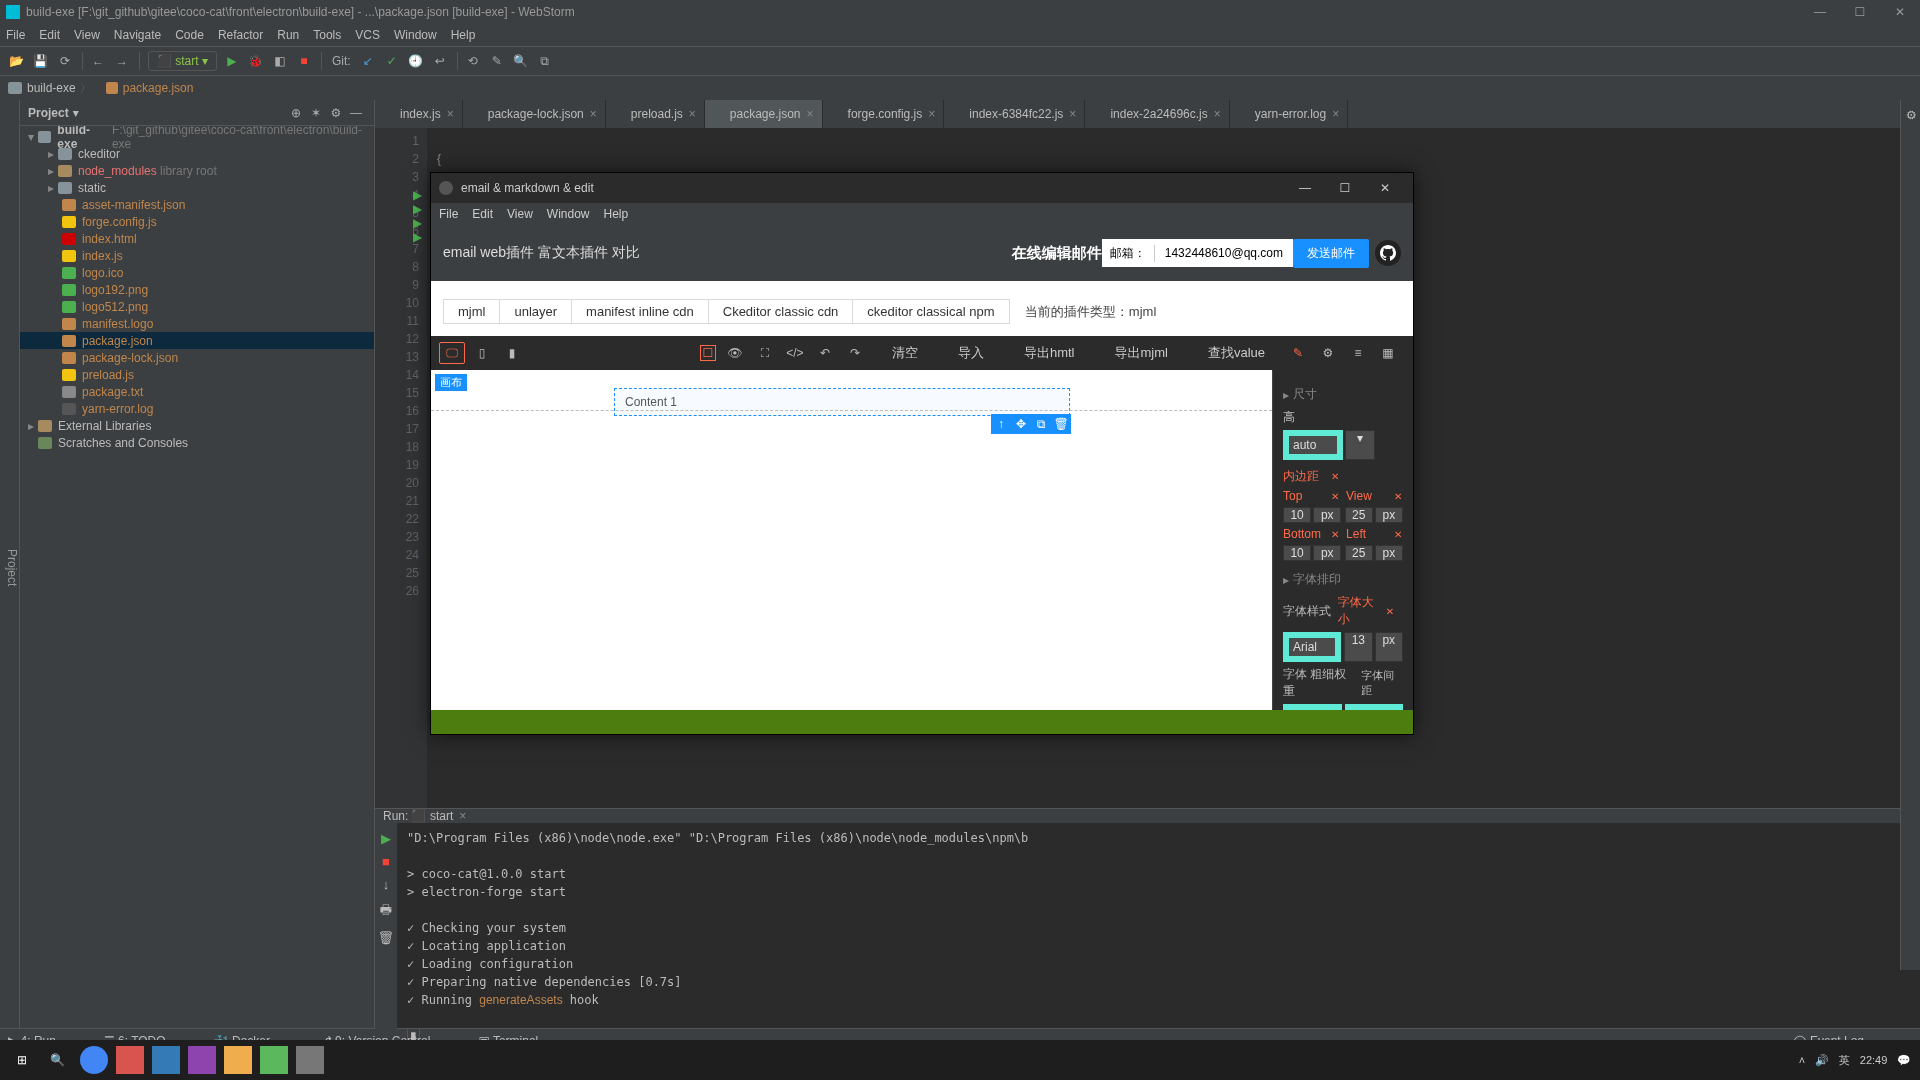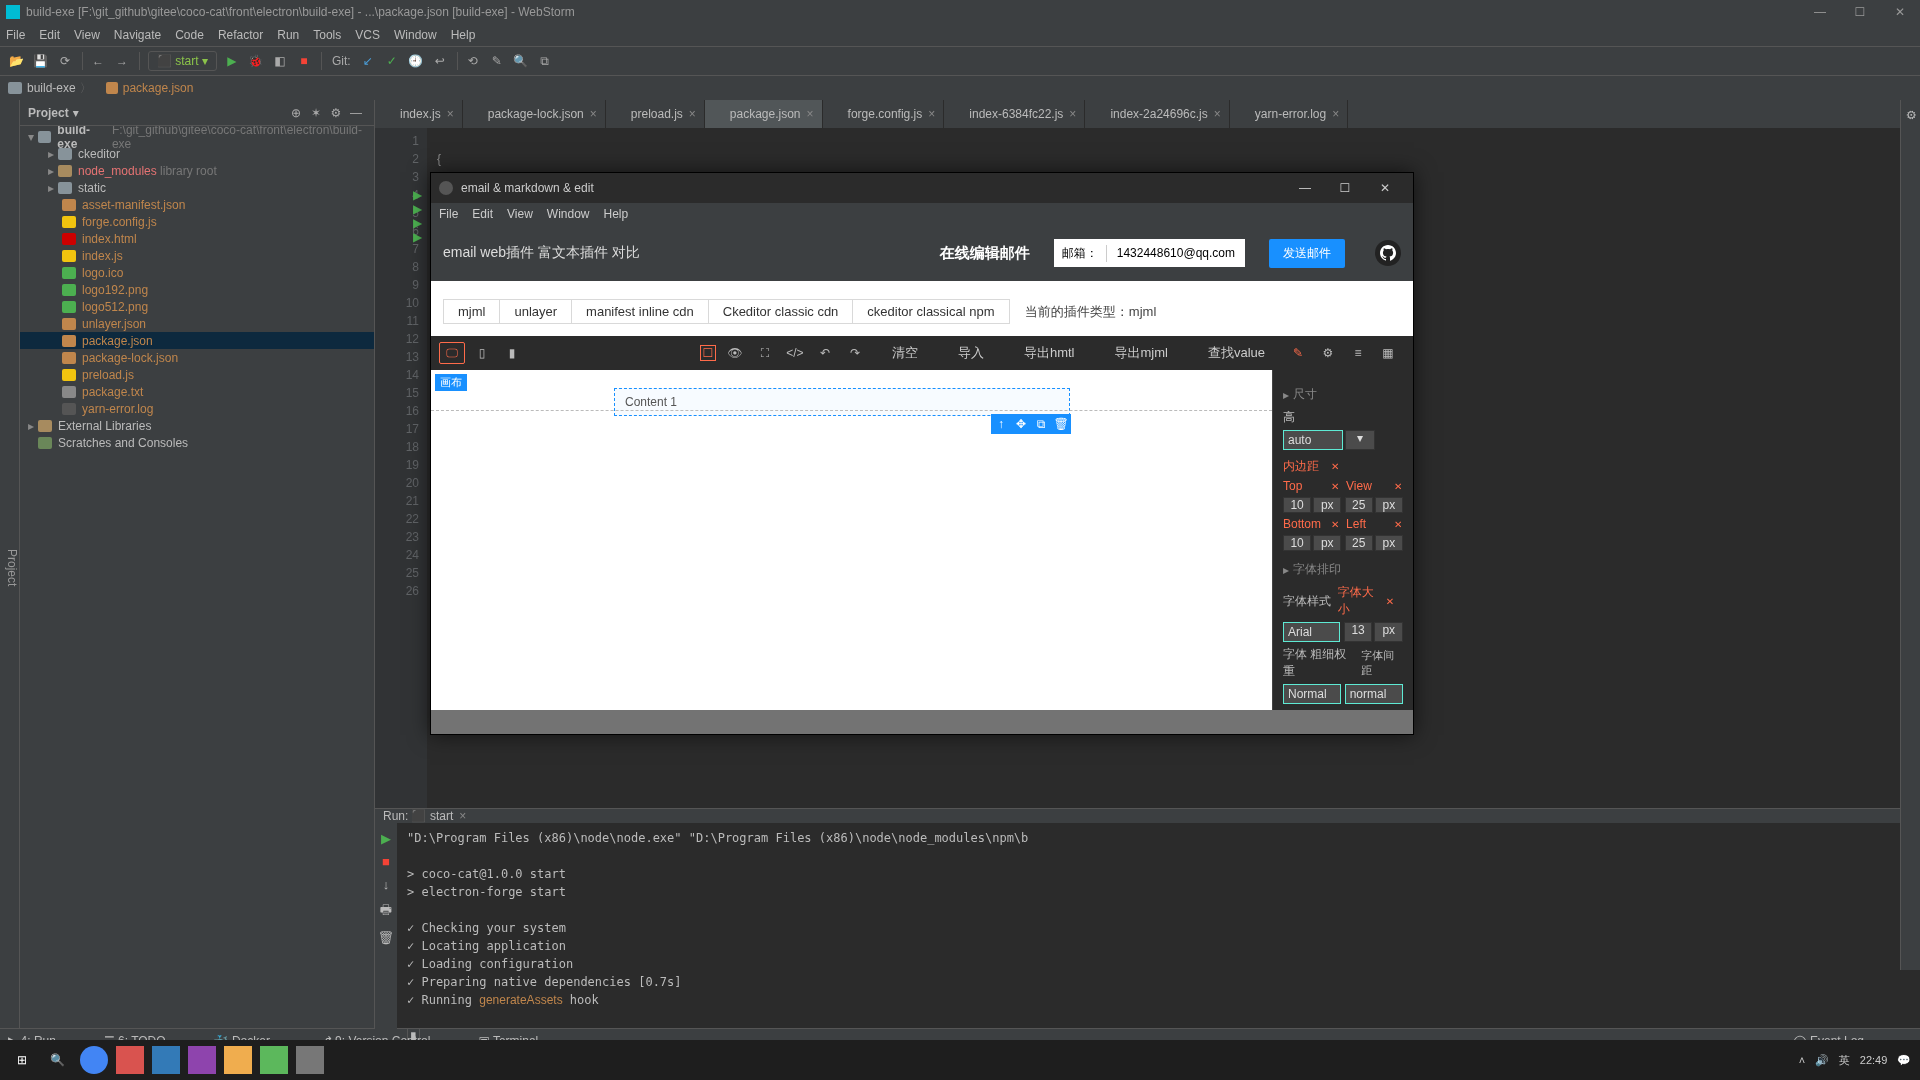--- a/index.html
+++ b/index.html
@@ -77,28 +77,28 @@
 .statusbar span { margin:0 6px; }
 
 
 .ewindow { position:absolute; left:430px; top:172px; width:984px; height:563px; background:#3c3f41; border:1px solid #000; box-shadow:0 0 20px rgba(0,0,0,.6); z-index:50; display:flex; flex-direction:column; }
 .ewindow .etitle { height:30px; background:#2b2b2b; display:flex; align-items:center; padding:0 8px; color:#ccc; }
 .ewindow .etitle .eicon { width:14px; height:14px; border-radius:50%; background:#555; margin-right:8px; }
 .ewindow .etitle .ewinbtns { margin-left:auto; display:flex; }
 .ewindow .etitle .ewinbtns span { width:40px; text-align:center; color:#ccc; }
 .ewindow .emenu { height:22px; background:#3c3f41; display:flex; align-items:center; padding:0 8px; color:#ccc; }
 .ewindow .emenu span { margin-right:14px; }
-.ewindow .econtent { flex:1; background:#737373; overflow:auto; position:relative; }
+.ewindow .econtent { flex:1; background:#4d7c0f; overflow:auto; position:relative; }
 .econtent::-webkit-scrollbar{width:14px;}
 .econtent::-webkit-scrollbar-thumb{background:#555;}
 
 
 .appheader { height:56px; background:#3c3f41; display:flex; align-items:center; padding:0 12px; color:#fff; }
 .appheader .left { font-size:14px; color:#ddd; }
-.appheader .right { margin-left:auto; display:flex; align-items:center; gap:24px; }
+.appheader .right { margin-left:auto; display:flex; align-items:center; gap:0; }
 .appheader .label-online { font-weight:bold; font-size:15px; color:#fff; }
 .appheader .mailbox { background:#fff; color:#000; display:flex; align-items:center; height:28px; }
 .appheader .mailbox .mlabel { padding:0 8px; border-right:1px solid #ccc; }
 .appheader .mailbox .maddr { padding:0 10px; }
 .appheader .sendbtn { background:#1890ff; color:#fff; padding:6px 14px; border-radius:2px; }
 .appheader .gh { width:26px; height:26px; border-radius:50%; background:#222; color:#fff; display:flex; align-items:center; justify-content:center; margin-left:6px; }
 
 
 .pluginstrip { background:#fff; padding:18px 12px 12px; color:#333; }
 .pluginstrip .ptabs { display:inline-flex; border:1px solid #d9d9d9; }
@@ -126,21 +126,21 @@
 
 .sidepanel { width:140px; background:#2b2b2b; color:#bbb; padding:8px 10px; font-size:12px; overflow:auto; }
 .sidepanel .cat { color:#888; margin:8px 0 6px; display:flex; align-items:center; }
 .sidepanel .cat::before{content:'▸ ';color:#888;margin-right:4px;}
 .sidepanel .row { display:flex; align-items:center; margin:4px 0; }
 .sidepanel .row .l { color:#ff6b4a; width:46px; }
 .sidepanel .row .x { color:#ff6b4a; margin-left:2px; font-size:10px; }
 .sidepanel .npair { display:flex; margin:2px 0; }
 .sidepanel .num { background:#4b4b4b; border:1px solid #333; width:30px; text-align:center; color:#ddd; }
 .sidepanel .unit { background:#4b4b4b; border:1px solid #333; width:30px; text-align:center; color:#ddd; margin-left:2px; }
-.sidepanel .sel { background:#4b4b4b; border:1px solid #5eead4; color:#ddd; padding:2px 4px; width:60px; display:inline-block; }
+.sidepanel .sel { background:#4b4b4b; border:6px solid #5eead4; color:#ddd; padding:2px 4px; width:60px; display:inline-block; }
 
 
 .rightgutter { position:absolute; right:0; top:100px; width:20px; background:#3c3f41; border-left:1px solid #555; height:calc(100% - 124px - 22px - 24px - 40px); z-index:20; }
 .rightgutter .gear{transform:rotate(90deg);text-align:center;margin-top:8px;}
 
 
 .wintaskbar { position:absolute; bottom:0; left:0; right:0; height:40px; background:#1e1e1e; display:flex; align-items:center; padding:0 4px; color:#fff; z-index:100; }
 .wintaskbar .titem { width:28px; height:28px; display:flex; align-items:center; justify-content:center; margin:0 4px; }
 .wintaskbar .titem.start { color:#fff; }
 .wintaskbar .tray { margin-left:auto; display:flex; align-items:center; font-size:11px; color:#ccc; }
@@ -260,21 +260,21 @@
           <div class="node" style="padding-left: 42px;">
             <div class="ficon png"></div>
             <span style="color:#c0864c">logo192.png</span>
           </div>
           <div class="node" style="padding-left: 42px;">
             <div class="ficon png"></div>
             <span style="color:#c0864c">logo512.png</span>
           </div>
           <div class="node" style="padding-left: 42px;">
             <div class="ficon json"></div>
-            <span style="color:#c0864c">unlayer.json</span>
+            <span style="color:#c0864c">manifest.logo</span>
           </div>
           <div class="node sel" style="padding-left: 42px;">
             <div class="ficon json"></div>
             <span style="color:#c0864c">package.json</span>
           </div>
           <div class="node" style="padding-left: 42px;">
             <div class="ficon json"></div>
             <span style="color:#c0864c">package-lock.json</span>
           </div>
           <div class="node" style="padding-left: 42px;">

